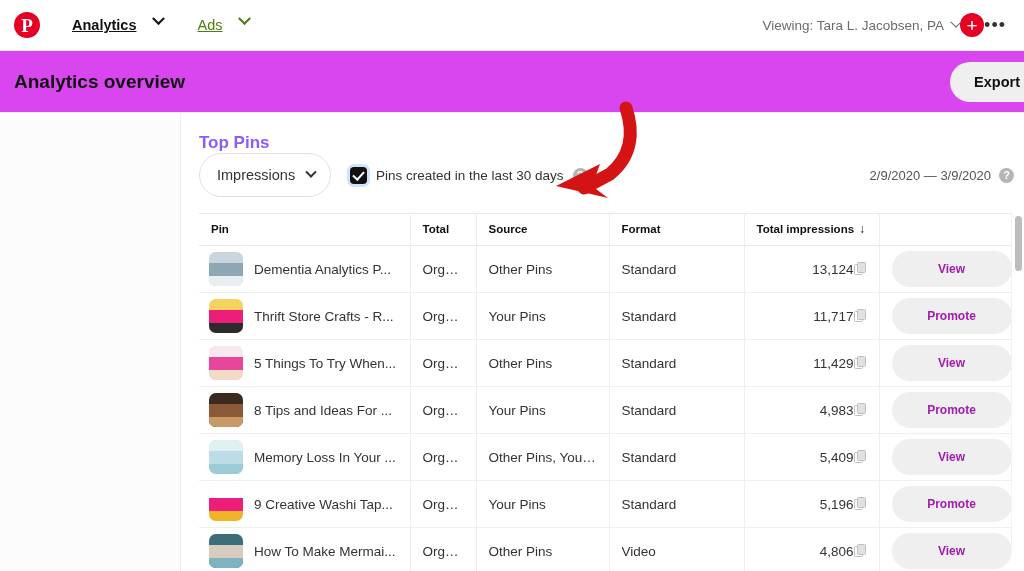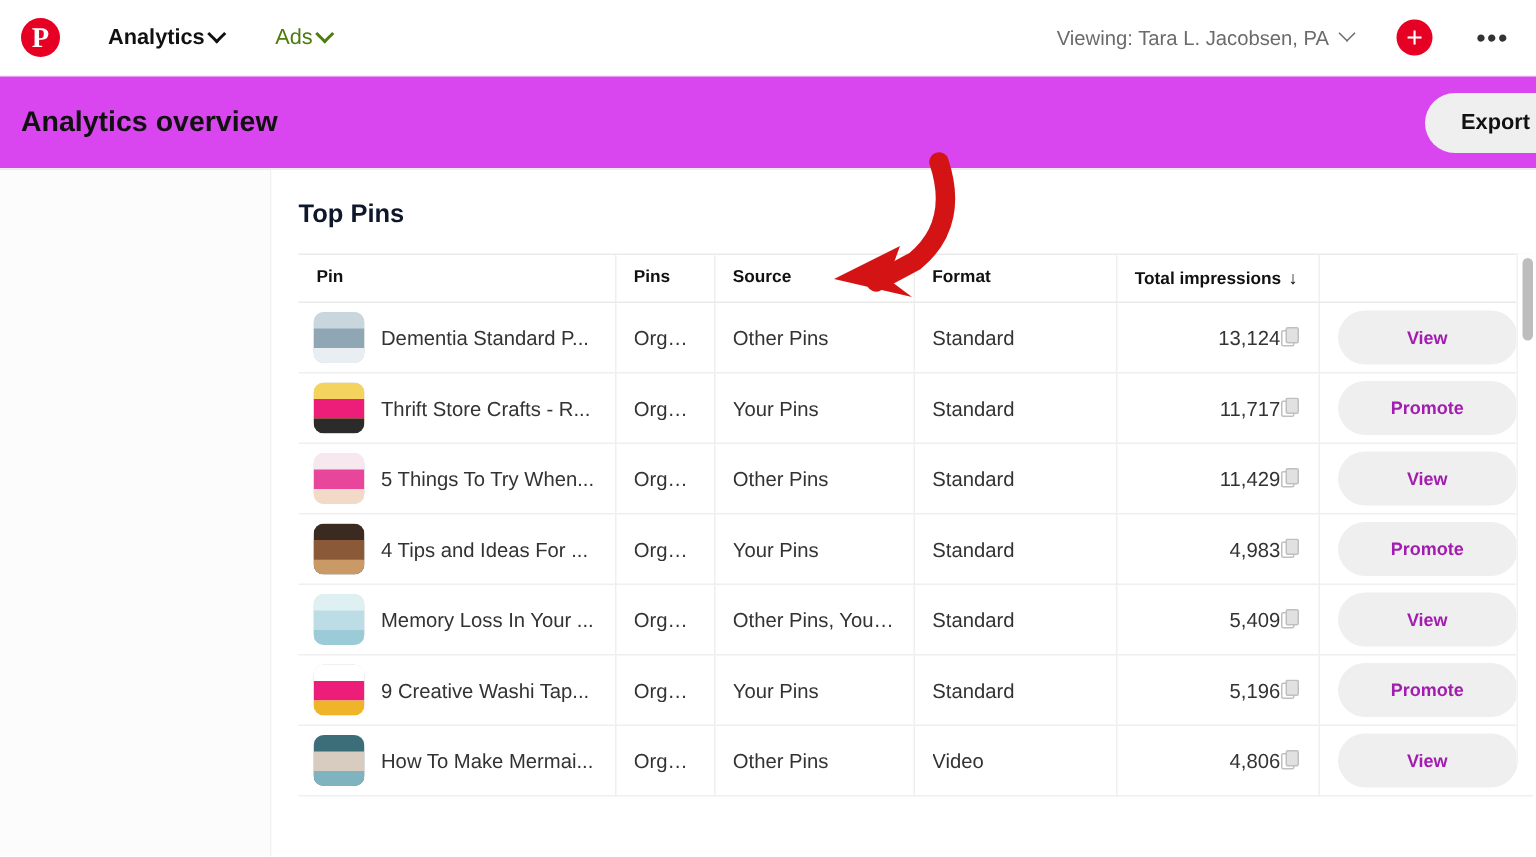--- a/index.html
+++ b/index.html
@@ -21,34 +21,35 @@
   }
   .pin-logo {
     width: 26px; height: 26px; border-radius: 50%;
     background: #e60023; color: #fff;
     display: flex; align-items: center; justify-content: center;
     font-family: "Liberation Serif", serif;
     font-weight: bold; font-size: 19px; line-height: 1;
     flex: 0 0 auto;
   }
   .nav-item {
-    display: flex; align-items: center; gap: 4px;
+    display: flex; align-items: flex-start; gap: 18px;
     font-size: 14.5px; font-weight: bold; color: #111;
     cursor: pointer;
+    text-decoration: underline;
   }
   .nav-item.muted { color: #4d7c0f; font-weight: normal; }
   .nav-analytics { margin-left: 32px; }
   .nav-ads { margin-left: 34px; }
   .chev {
     display: inline-block; width: 9px; height: 9px;
     border-right: 2px solid currentColor; border-bottom: 2px solid currentColor;
     transform: rotate(45deg) translate(-2px,-2px);
   }
   .nav-right {
-    margin-left: auto; display: flex; align-items: center; gap: 29px;
+    margin-left: auto; display: flex; align-items: center; gap: 0;
     padding-right: 4px;
   }
   .viewing {
     display: flex; align-items: center; gap: 8px;
     font-size: 13.5px; color: #6b6b6b;
     cursor: pointer;
   }
   .viewing .chev { width: 8px; height: 8px; border-width: 1.6px; color: #6b6b6b; }
   .plus-btn {
     width: 24px; height: 24px; border-radius: 50%;
@@ -82,21 +83,21 @@
 
   
   .body-area { position: relative; display: flex; height: 458px; }
   .sidebar {
     width: 181px; flex: 0 0 181px;
     background: #fcfcfc;
     border-right: 1px solid #efefef;
   }
   .content { flex: 1; position: relative; padding: 20px 0 0 18px; background: #fff; }
 
-  .section-title { font-size: 17px; font-weight: bold; color: #0f172a; margin-bottom: 0; }
+  .section-title { font-size: 17px; font-weight: bold; color: #8b5cf6; margin-bottom: 0; }
 
   .controls { display: flex; align-items: center; height: 44px; }
   .metric-select {
     display: flex; align-items: center; justify-content: space-between;
     width: 132px; height: 44px;
     border: 1px solid #e1e1e1; border-radius: 22px;
     padding: 0 15px 0 17px;
     font-size: 14.5px; color: #333;
     background: #fff; cursor: pointer;
   }
@@ -223,47 +224,64 @@
     <div class="page-title">Analytics overview</div>
     <button class="export-btn">Export</button>
   </div>
 
   <div class="body-area">
     <div class="sidebar"></div>
 
     <div class="content">
       <div class="section-title">Top Pins</div>
 
+      <div class="controls">
+        <div class="metric-select">
+          <span>Impressions</span>
+          <span class="chev"></span>
+        </div>
+
+        <div class="cb-wrap">
+          <span class="checkbox"></span>
+          <span class="cb-label">Pins created in the last 30 days</span>
+          <span class="help-icon">?</span>
+        </div>
+
+        <div class="daterange">
+          <span>2/9/2020 — 3/9/2020</span>
+          <span class="help-icon">?</span>
+        </div>
+      </div>
 
       <div class="table-wrap">
         <table class="tbl">
           <thead>
             <tr>
               <th class="c-pin">Pin</th>
-              <th class="c-type">Pins</th>
+              <th class="c-type">Total</th>
               <th class="c-source">Source</th>
               <th class="c-format">Format</th>
               <th class="c-imp">
                 <span>Total impressions</span><span class="sort-arrow">↓</span>
               </th>
               <th class="c-act"></th>
             </tr>
           </thead>
           <tbody id="tbody">
               <tr>
     <td class="c-pin">
       <div class="pincell">
         <span class="thumb">
           <svg viewBox="0 0 34 34">
             <rect width="34" height="34" fill="#c9d6de"></rect>
             <rect y="11" width="34" height="13" fill="#8fa6b4"></rect>
             <rect y="24" width="34" height="10" fill="#e8eef2"></rect>
           </svg>
         </span>
-        <span class="pintitle">Dementia Standard P...</span>
+        <span class="pintitle">Dementia Analytics P...</span>
       </div>
     </td>
     <td class="c-type">
       <span class="trunc">Organic</span>
     </td>
     <td class="c-source">
       <span class="trunc">Other Pins</span>
     </td>
     <td class="c-format">
       <span class="trunc">Standard</span>
@@ -354,21 +372,21 @@
               <tr>
     <td class="c-pin">
       <div class="pincell">
         <span class="thumb">
           <svg viewBox="0 0 34 34">
             <rect width="34" height="34" fill="#3a2a20"></rect>
             <rect y="11" width="34" height="13" fill="#8a5a38"></rect>
             <rect y="24" width="34" height="10" fill="#c99a66"></rect>
           </svg>
         </span>
-        <span class="pintitle">4 Tips and Ideas For ...</span>
+        <span class="pintitle">8 Tips and Ideas For ...</span>
       </div>
     </td>
     <td class="c-type">
       <span class="trunc">Organic</span>
     </td>
     <td class="c-source">
       <span class="trunc">Your Pins</span>
     </td>
     <td class="c-format">
       <span class="trunc">Standard</span>

